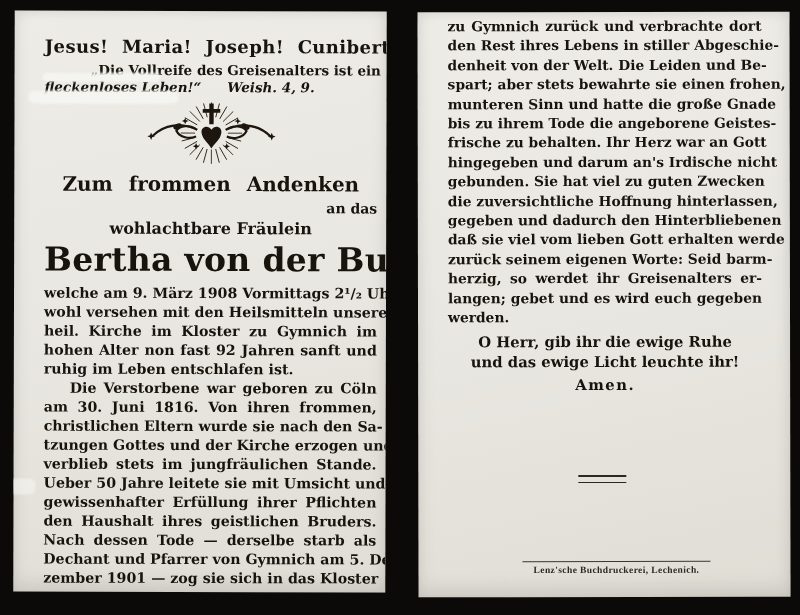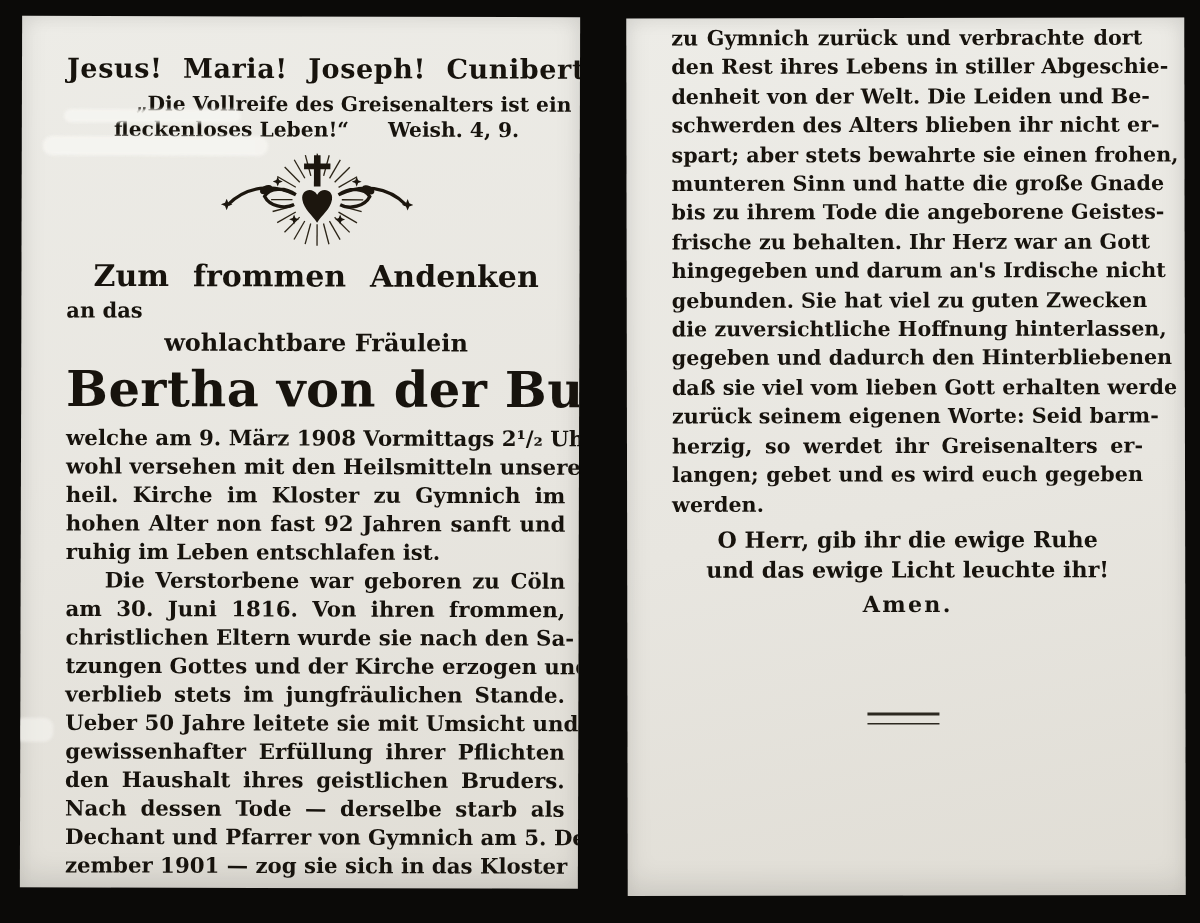--- a/index.html
+++ b/index.html
@@ -25,28 +25,28 @@
   .s2{left:14px;top:80px;width:150px;height:13px;}
   .s3{left:-4px;top:468px;width:26px;height:16px;opacity:.6;}
 
   .invocation{
     margin-top:25px;text-align:center;
     font-size:18px;font-weight:700;letter-spacing:.4px;word-spacing:7px;
     white-space:nowrap;
   }
   .quote{margin-top:5px;font-size:13.5px;font-weight:700;line-height:17px;}
   .quote .q1{text-align:center;padding-left:46px;white-space:nowrap;}
-  .quote .q2{text-align:center;white-space:nowrap;}
+  .quote .q2{text-align:left;white-space:nowrap;font-style:italic;}
   .quote .qref{margin-left:26px;}
 
   .ornament{margin-top:2px;text-align:center;height:68px;}
   .ornament svg{width:132px;height:68px;}
 
   .ded1{margin-top:6px;text-align:center;font-size:20px;font-weight:700;word-spacing:9px;white-space:nowrap;}
-  .ded2{margin-top:4px;text-align:left;font-size:14px;font-weight:600;}
+  .ded2{margin-top:4px;text-align:right;font-size:14px;font-weight:600;}
   .ded3{margin-top:3px;text-align:center;font-size:16px;font-weight:600;}
   .name{
     margin:2px 0 5px 0;text-align:center;
     font-size:33px;font-weight:700;letter-spacing:.3px;white-space:nowrap;
   }
 
   .para{font-weight:600;}
   .page-left .para{font-size:14.2px;line-height:19px;}
   .page-right .para{font-size:13.8px;line-height:19.4px;margin-top:5px;}
   .jline{text-align:justify;text-align-last:justify;white-space:nowrap;}
@@ -156,21 +156,20 @@
       <div class="jline">Dechant und Pfarrer von Gymnich am 5. De-</div>
       <div class="jline">zember 1901 — zog sie sich in das Kloster</div>
     </div>
   </div>
 
   <div class="page page-right">
     <div class="para">
       <div class="jline">zu Gymnich zurück und verbrachte dort</div>
       <div class="jline">den Rest ihres Lebens in stiller Abgeschie-</div>
       <div class="jline">denheit von der Welt.  Die Leiden und Be-</div>
-      <div class="jline">schwerden des Alters blieben ihr nicht er-</div>
       <div class="jline">spart; aber stets bewahrte sie einen frohen,</div>
       <div class="jline">munteren Sinn und hatte die große Gnade</div>
       <div class="jline">bis zu ihrem Tode die angeborene Geistes-</div>
       <div class="jline">frische zu behalten.  Ihr Herz war an Gott</div>
       <div class="jline">hingegeben und darum an's Irdische nicht</div>
       <div class="jline">gebunden.  Sie hat viel zu guten Zwecken</div>
       <div class="jline">die zuversichtliche Hoffnung hinterlassen,</div>
       <div class="jline">gegeben und dadurch den Hinterbliebenen</div>
       <div class="jline">daß sie viel vom lieben Gott erhalten werde</div>
       <div class="jline">zurück seinem eigenen Worte: Seid barm-</div>
@@ -180,15 +179,19 @@
     </div>
 
     <div class="prayer">
       <div>O Herr, gib ihr die ewige Ruhe</div>
       <div>und das ewige Licht leuchte ihr!</div>
       <div class="amen">Amen.</div>
     </div>
 
     <div class="divider"></div>
 
+    <div class="printer">
+      <div class="rule"></div>
+      <div>Lenz'sche Buchdruckerei, Lechenich.</div>
+    </div>
   </div>
 
 </div>
 
 </body></html>

